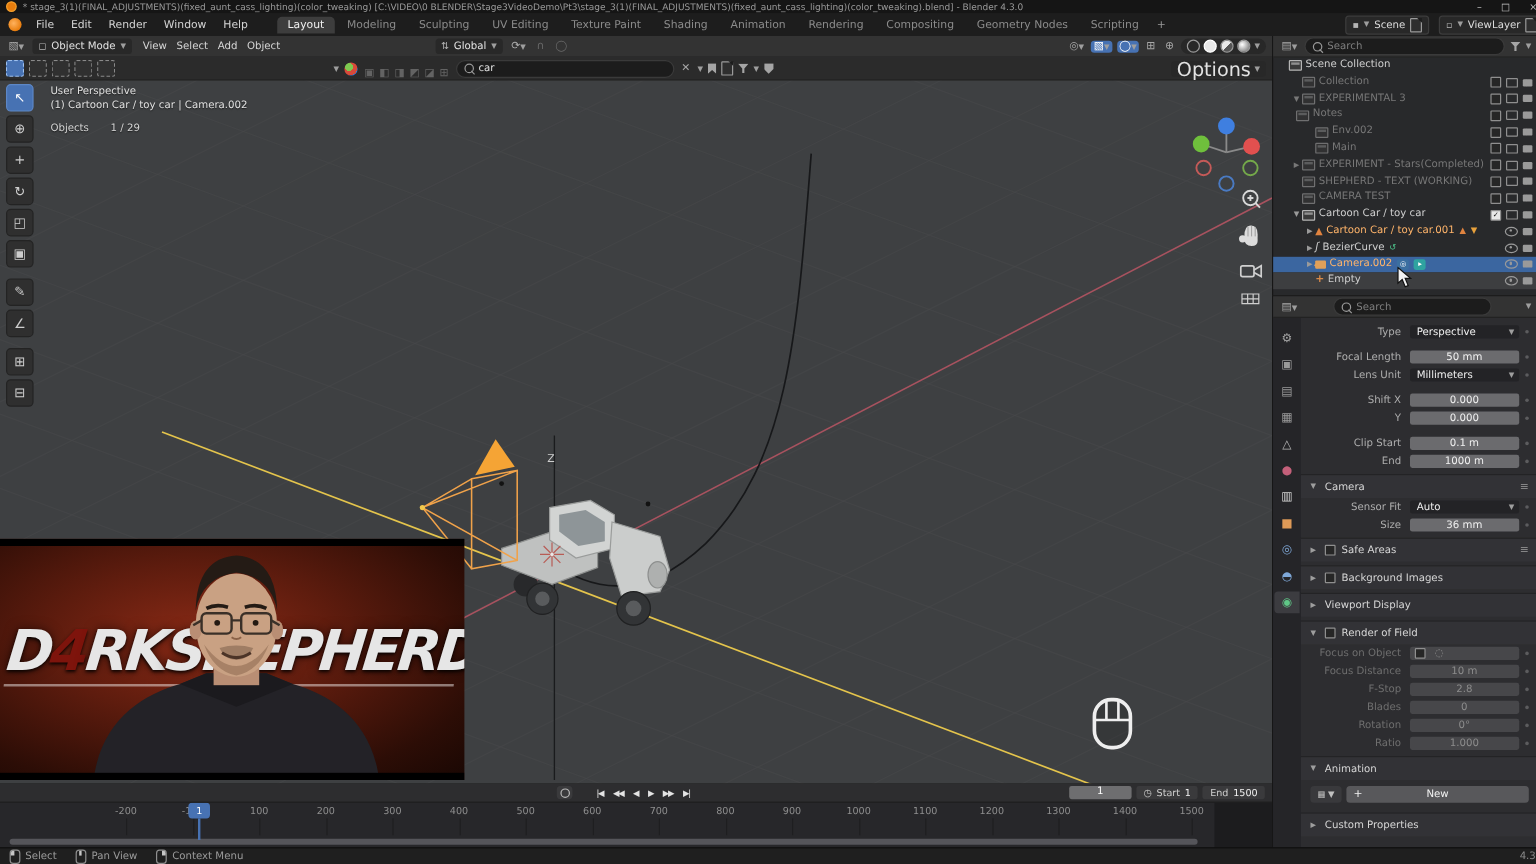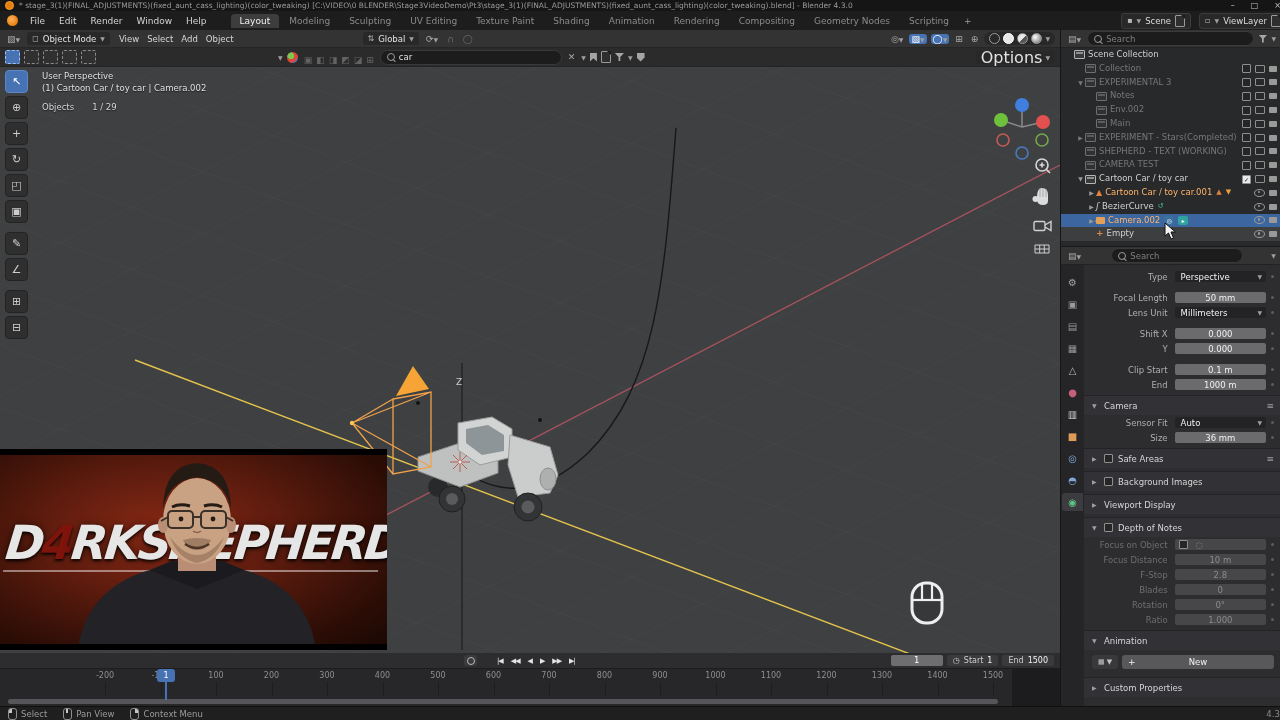--- a/index.html
+++ b/index.html
@@ -434,21 +434,21 @@
         <div class="ol-row dimrow" style="padding-left: 15px;">
           <span class="ol-arrow">▼</span>
           <span class="oli i-coll"></span>
           <span class="ol-label">EXPERIMENTAL 3</span>
           <span class="ol-right">
             <span class="i-chk"></span>
             <span class="i-mon"></span>
             <span class="i-camr"></span>
           </span>
         </div>
-        <div class="ol-row dimrow" style="padding-left: 26px;">
+        <div class="ol-row dimrow" style="padding-left: 10px;">
           <span class="ol-arrow"></span>
           <span class="oli i-coll"></span>
           <span class="ol-label">Notes</span>
           <span class="ol-right">
             <span class="i-chk"></span>
             <span class="i-mon"></span>
             <span class="i-camr"></span>
           </span>
         </div>
         <div class="ol-row dimrow" style="padding-left: 26px;">
@@ -663,21 +663,21 @@
           <span class="i-chk"></span>
           <span>Background Images</span>
         </div>
         <div class="p-sec">
           <span class="sarrow">▶</span>
           <span>Viewport Display</span>
         </div>
         <div class="p-sec">
           <span class="sarrow">▼</span>
           <span class="i-chk"></span>
-          <span>Depth of Notes</span>
+          <span>Render of Field</span>
         </div>
         <div class="p-row disabled">
           <span class="p-label">Focus on Object</span>
           <span class="p-field objfield">
             <span class="i-chk"></span>
             <span></span>
             <span class="dd-caret">◌</span>
           </span>
           <span class="p-dot"></span>
         </div>

